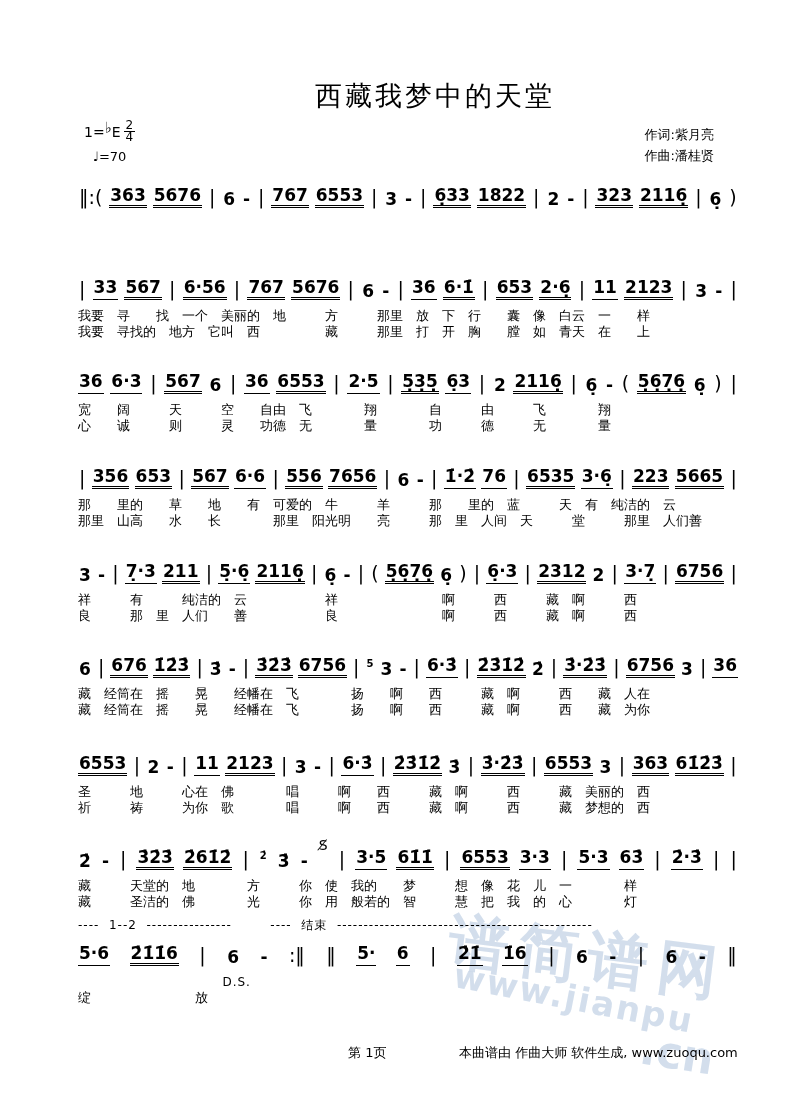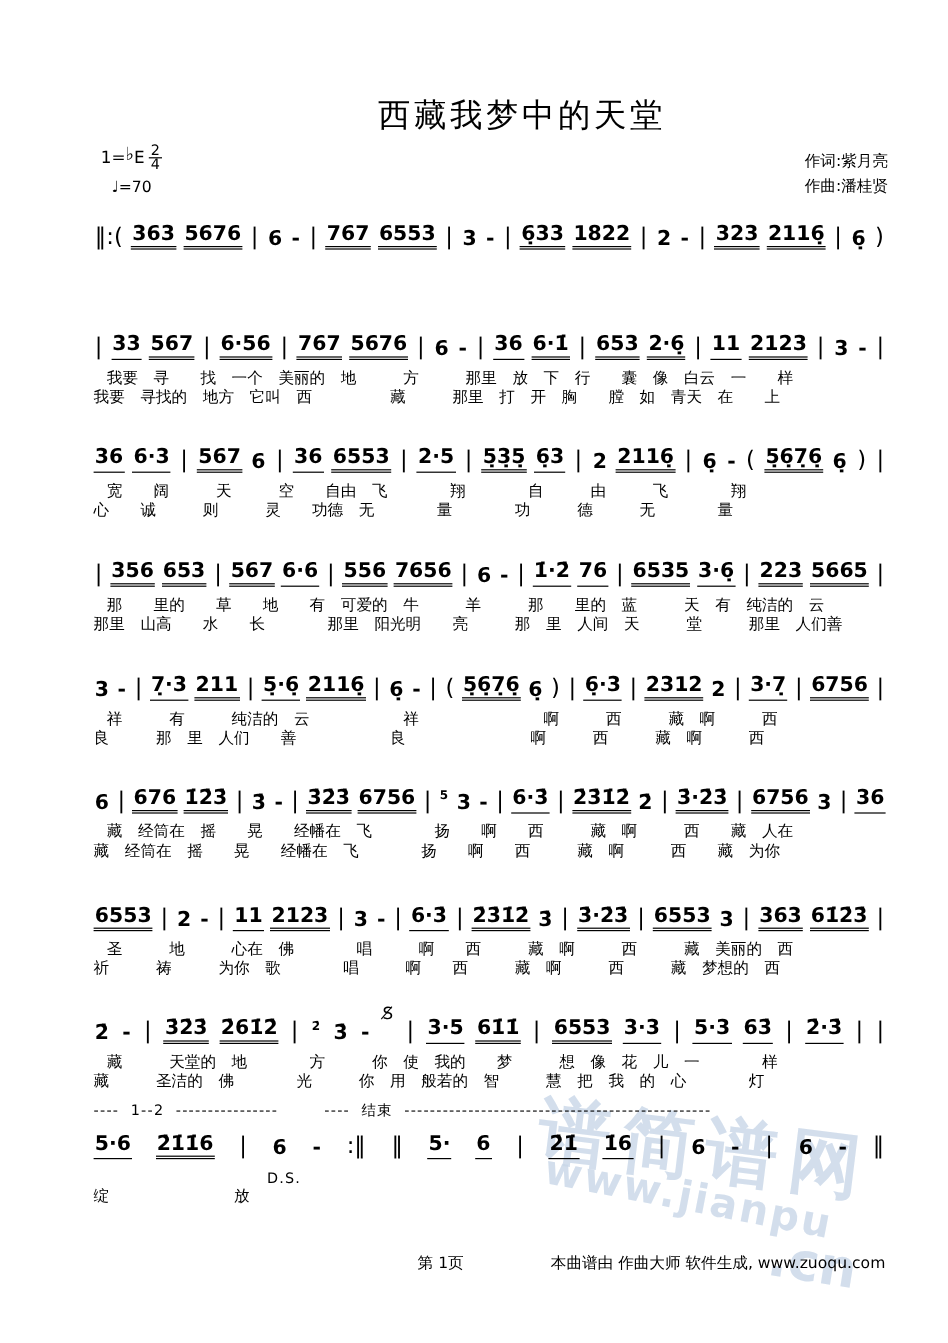--- a/index.html
+++ b/index.html
@@ -16,21 +16,21 @@
   }
   
   .meta-left{position:absolute; left:84px; top:120px; font-size:14px; line-height:20px;}
   .keyline{display:flex; align-items:center; font-size:14px;}
   .flat{font-size:15px; position:relative; top:-4px;}
   .frac{display:inline-block; text-align:center; font-size:12px; line-height:11px; margin-left:3px; vertical-align:middle;}
   .frac .num{display:block; border-bottom:1px solid #000; padding:0 2px;}
   .frac .den{display:block; padding:0 2px;}
   .tempo{margin-top:4px; font-size:13px;text-align:center;}
   
-  .meta-right{position:absolute; right:50px; top:124px; font-size:13px; line-height:21px; text-align:left;}
+  .meta-right{position:absolute; right:76px; top:124px; font-size:13px; line-height:21px; text-align:left;}
   
   #score{position:absolute; left:78px; top:0; width:660px;}
   .system{position:absolute; left:0; width:660px;}
   .system:nth-child(1){top:176px;}
   .system:nth-child(2){top:268px;}
   .system:nth-child(3){top:362px;}
   .system:nth-child(4){top:457px;}
   .system:nth-child(5){top:552px;}
   .system:nth-child(6){top:646px;}
   .system:nth-child(7){top:744px;}
@@ -40,21 +40,21 @@
     display:flex; justify-content:space-between; align-items:flex-end;
     height:32px; font-weight:bold; font-size:17px; white-space:nowrap;
   }
   .tok{line-height:1; padding:0 1px;}
   .u1{border-bottom:1px solid #000; padding-bottom:3px;}
   .u2{border-bottom:3px double #000; padding-bottom:1px;}
   .bar{font-weight:400; font-size:19px; padding-bottom:1px;}
   .grace{font-size:10px; transform:translateY(-9px); padding-bottom:0;}
   .segno{font-size:14px; transform:translateY(-18px); font-weight:400;}
   .lyr{white-space:pre; font-size:13px; line-height:14px; margin-top:2px;}
-  .notes + .lyr{margin-top:9px;margin-left:11px;}
+  .notes + .lyr{margin-top:9px;}
   .ann{white-space:pre; font-size:12px; line-height:13px; margin-top:10px; letter-spacing:1px;}
   
   .page-num{position:absolute; left:348px; top:1044px; font-size:13px;}
   .credit{position:absolute; left:459px; top:1044px; font-size:13px;}
   
   .wm{position:absolute; color:#c9d7e8; opacity:.8; pointer-events:none;}
   .wm-chars{left:448px; top:918px; font-size:60px; letter-spacing:10px; transform:rotate(7deg); font-weight:bold;}
   .wm-url{left:452px; top:978px; font-size:34px; transform:rotate(11deg); font-weight:bold; letter-spacing:2px;}
   .wm-corner{left:640px; top:1028px; font-size:44px; transform:rotate(9deg); font-weight:bold;}
 </style>

